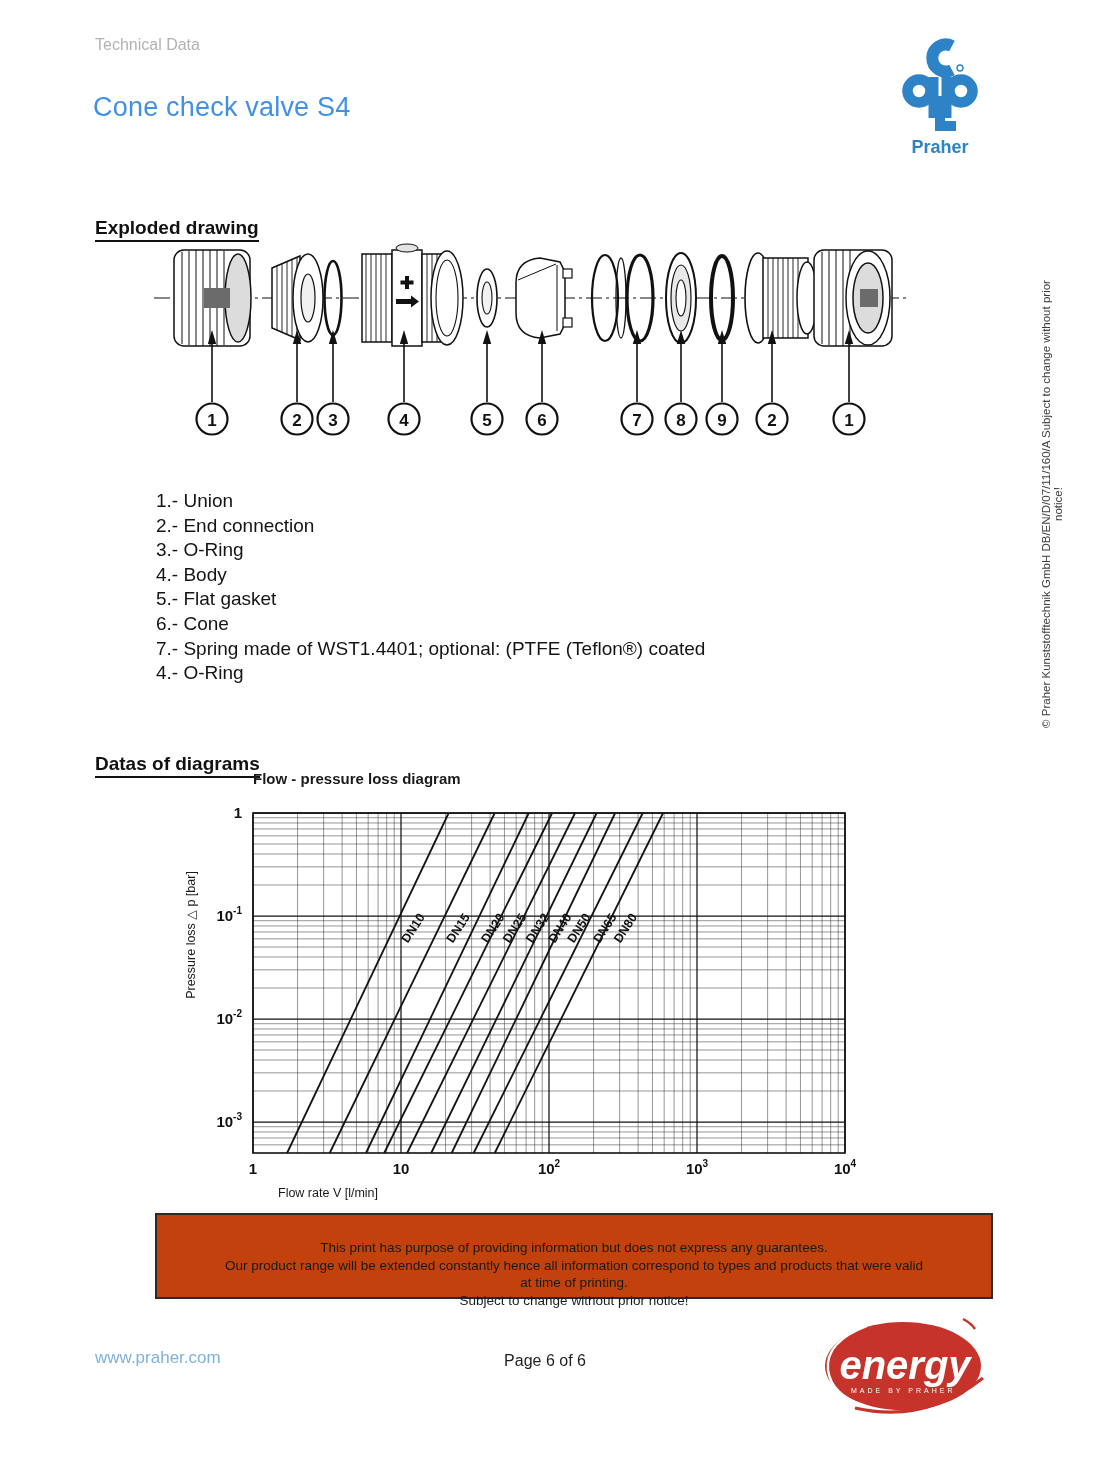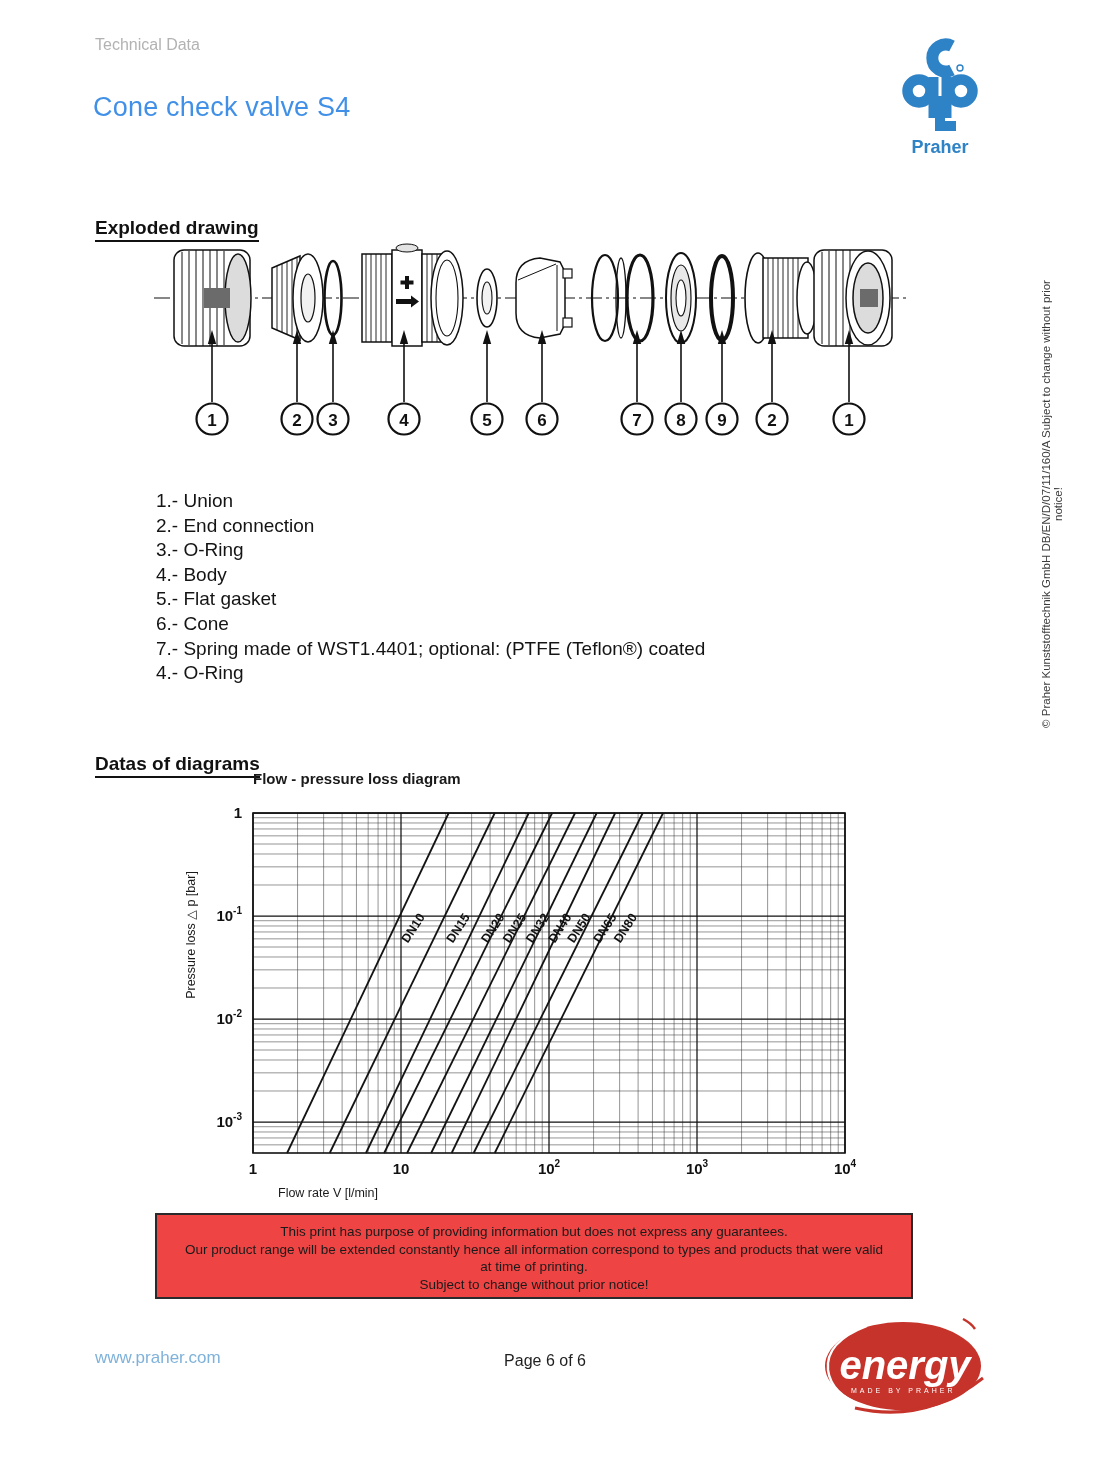--- a/index.html
+++ b/index.html
@@ -7,23 +7,23 @@
         font-family:"Liberation Sans","DejaVu Sans",sans-serif;color:#141414;overflow:hidden;}
   .abs{position:absolute;}
   #eyebrow{left:95px;top:36px;font-size:16px;color:#b2b2b2;}
   #title{left:93px;top:68px;font-size:27px;font-weight:normal;color:#4190e8;letter-spacing:.2px;margin-top:24px;}
   .section-head{font-size:19px;font-weight:bold;color:#111;border-bottom:2px solid #111;
                 padding-bottom:1px;display:inline-block;margin-top:20px;}
   #exploded-head{left:95px;top:197px;}
   #diagrams-head{left:95px;top:733px;}
   #parts-list{left:156px;top:489px;font-size:19px;line-height:24.6px;color:#141414;}
   #chart-title{left:253px;top:770px;font-size:15px;font-weight:bold;color:#1a1a1a;}
-  #disclaimer{left:155px;top:1213px;width:758px;height:86px;background:#ef4444;
+  #disclaimer{left:155px;top:1213px;width:838px;height:86px;background:#c2410c;
               border:2px solid #2a2a2a;box-sizing:border-box;text-align:center;
-              font-size:13.5px;line-height:17.5px;color:#1a1a1a;padding-top:8px;}
+              font-size:13.5px;line-height:17.5px;color:#1a1a1a;padding-top:24px;}
   #website{left:95px;top:1348px;font-size:17px;color:#7fb2da;cursor:pointer;}
   #page-indicator{left:0;top:1352px;width:1090px;text-align:center;font-size:16px;color:#1f1f1f;}
   #side-note{left:1040px;top:745px;width:482px;transform:rotate(-90deg);
              transform-origin:0 0;font-size:11.5px;color:#3c3c3c;text-align:center;}
   svg text{font-family:"Liberation Sans","DejaVu Sans",sans-serif;}
 </style>
 </head>
 <body>
 
 <div id="page">

